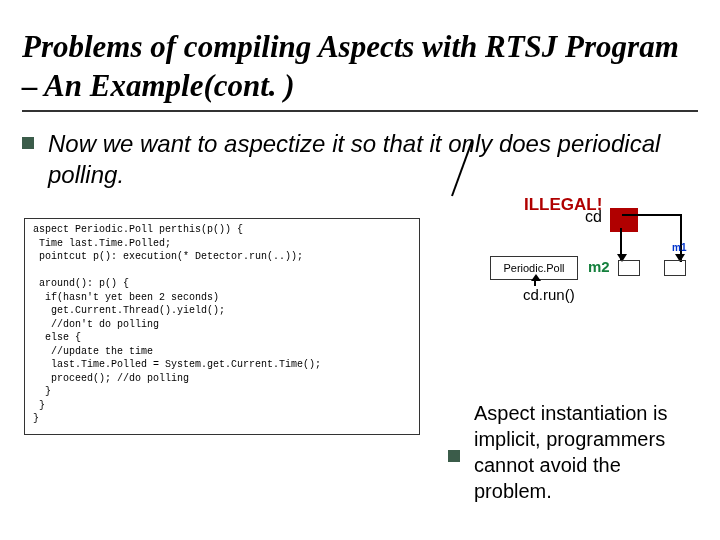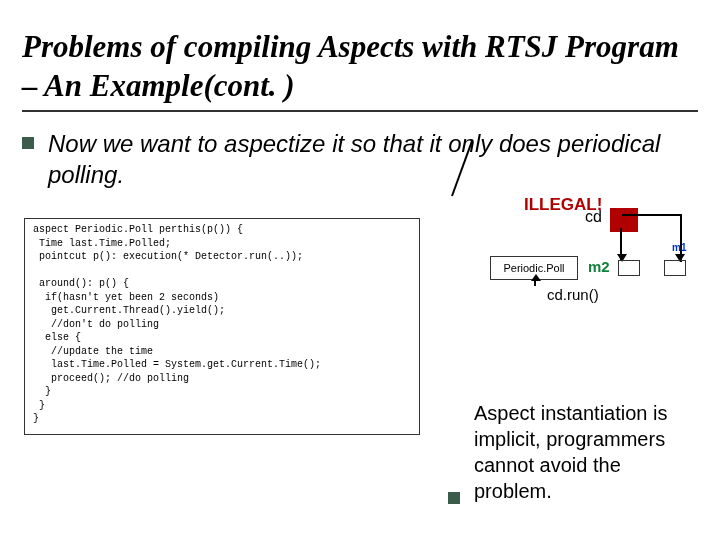--- a/index.html
+++ b/index.html
@@ -169,37 +169,36 @@
     background: #000;
     transform-origin: top;
     transform: rotate(200deg);
   }
   .cdrun {
     position: absolute;
     left: 75px;
     top: 78px;
     font-family: Arial, sans-serif;
     font-size: 15px;
-    margin-left: 24px;
   }
   .cdrun-arrow {
     position: absolute;
     left: 86px;
     top: 70px;
     width: 2px;
     height: 8px;
     background: #000;
   }
   
   .note-bullet {
     position: absolute;
     left: 448px;
     top: 400px;
     display: flex;
-    align-items: flex-end;
+    align-items: center;
     width: 250px;
   }
   .note-text {
     font-family: Arial, sans-serif;
     font-size: 20px;
     line-height: 1.3;
   }
 </style>
 </head>
 <body>

